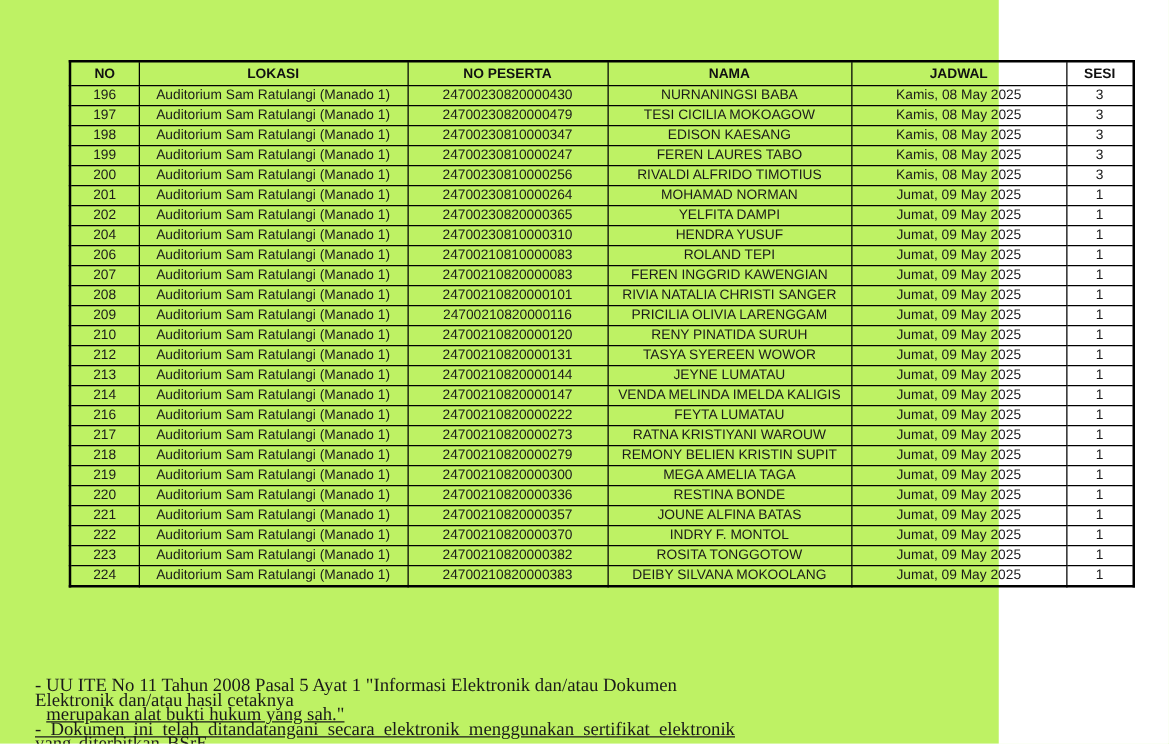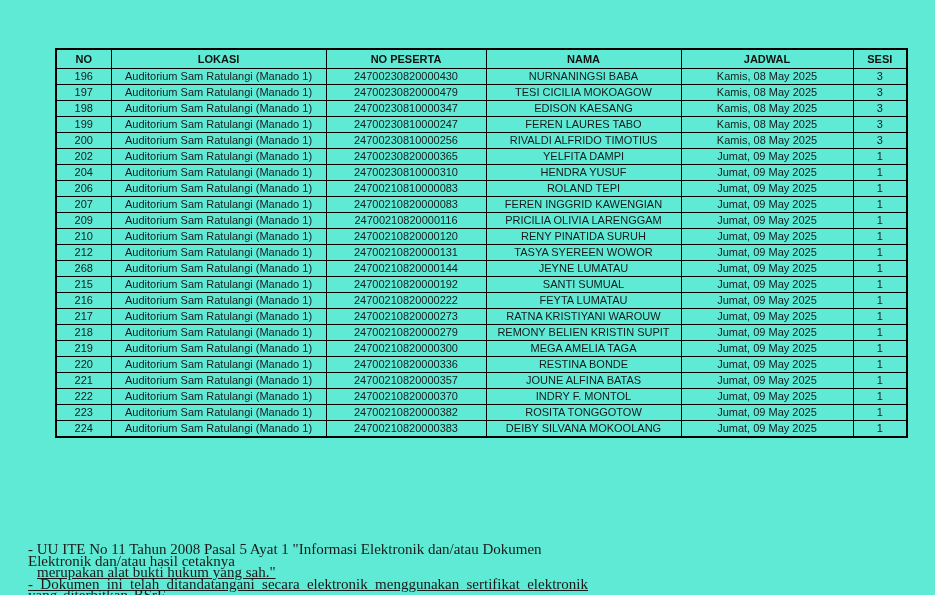--- a/index.html
+++ b/index.html
@@ -6,23 +6,23 @@
     margin: 0;
     padding: 0;
     background: #ffffff;
     width: 935px;
     height: 595px;
     overflow: hidden;
     font-family: "Liberation Sans", sans-serif;
   }
   .page {
     position: relative;
-    width: 935px;
+    width: 799px;
     height: 595px;
-    background: #5eead4;
+    background: #bef264;
   }
   table.schedule {
     position: absolute;
     left: 55px;
     top: 48px;
     width: 851px;
     border-collapse: collapse;
     table-layout: fixed;
     border: 2px solid #000;
     font-family: "Liberation Sans", sans-serif;
@@ -127,20 +127,28 @@
         </tr>
         <tr>
           <td>200</td>
           <td>Auditorium Sam Ratulangi (Manado 1)</td>
           <td>24700230810000256</td>
           <td>RIVALDI ALFRIDO TIMOTIUS</td>
           <td>Kamis, 08 May 2025</td>
           <td>3</td>
         </tr>
         <tr>
+          <td>201</td>
+          <td>Auditorium Sam Ratulangi (Manado 1)</td>
+          <td>24700230810000264</td>
+          <td>MOHAMAD NORMAN</td>
+          <td>Jumat, 09 May 2025</td>
+          <td>1</td>
+        </tr>
+        <tr>
           <td>202</td>
           <td>Auditorium Sam Ratulangi (Manado 1)</td>
           <td>24700230820000365</td>
           <td>YELFITA DAMPI</td>
           <td>Jumat, 09 May 2025</td>
           <td>1</td>
         </tr>
         <tr>
           <td>204</td>
           <td>Auditorium Sam Ratulangi (Manado 1)</td>
@@ -159,20 +167,28 @@
         </tr>
         <tr>
           <td>207</td>
           <td>Auditorium Sam Ratulangi (Manado 1)</td>
           <td>24700210820000083</td>
           <td>FEREN INGGRID KAWENGIAN</td>
           <td>Jumat, 09 May 2025</td>
           <td>1</td>
         </tr>
         <tr>
+          <td>208</td>
+          <td>Auditorium Sam Ratulangi (Manado 1)</td>
+          <td>24700210820000101</td>
+          <td>RIVIA NATALIA CHRISTI SANGER</td>
+          <td>Jumat, 09 May 2025</td>
+          <td>1</td>
+        </tr>
+        <tr>
           <td>209</td>
           <td>Auditorium Sam Ratulangi (Manado 1)</td>
           <td>24700210820000116</td>
           <td>PRICILIA OLIVIA LARENGGAM</td>
           <td>Jumat, 09 May 2025</td>
           <td>1</td>
         </tr>
         <tr>
           <td>210</td>
           <td>Auditorium Sam Ratulangi (Manado 1)</td>
@@ -183,32 +199,32 @@
         </tr>
         <tr>
           <td>212</td>
           <td>Auditorium Sam Ratulangi (Manado 1)</td>
           <td>24700210820000131</td>
           <td>TASYA SYEREEN WOWOR</td>
           <td>Jumat, 09 May 2025</td>
           <td>1</td>
         </tr>
         <tr>
-          <td>268</td>
+          <td>213</td>
           <td>Auditorium Sam Ratulangi (Manado 1)</td>
           <td>24700210820000144</td>
           <td>JEYNE LUMATAU</td>
           <td>Jumat, 09 May 2025</td>
           <td>1</td>
         </tr>
         <tr>
-          <td>215</td>
-          <td>Auditorium Sam Ratulangi (Manado 1)</td>
-          <td>24700210820000192</td>
-          <td>SANTI SUMUAL</td>
+          <td>214</td>
+          <td>Auditorium Sam Ratulangi (Manado 1)</td>
+          <td>24700210820000147</td>
+          <td>VENDA MELINDA IMELDA KALIGIS</td>
           <td>Jumat, 09 May 2025</td>
           <td>1</td>
         </tr>
         <tr>
           <td>216</td>
           <td>Auditorium Sam Ratulangi (Manado 1)</td>
           <td>24700210820000222</td>
           <td>FEYTA LUMATAU</td>
           <td>Jumat, 09 May 2025</td>
           <td>1</td>

